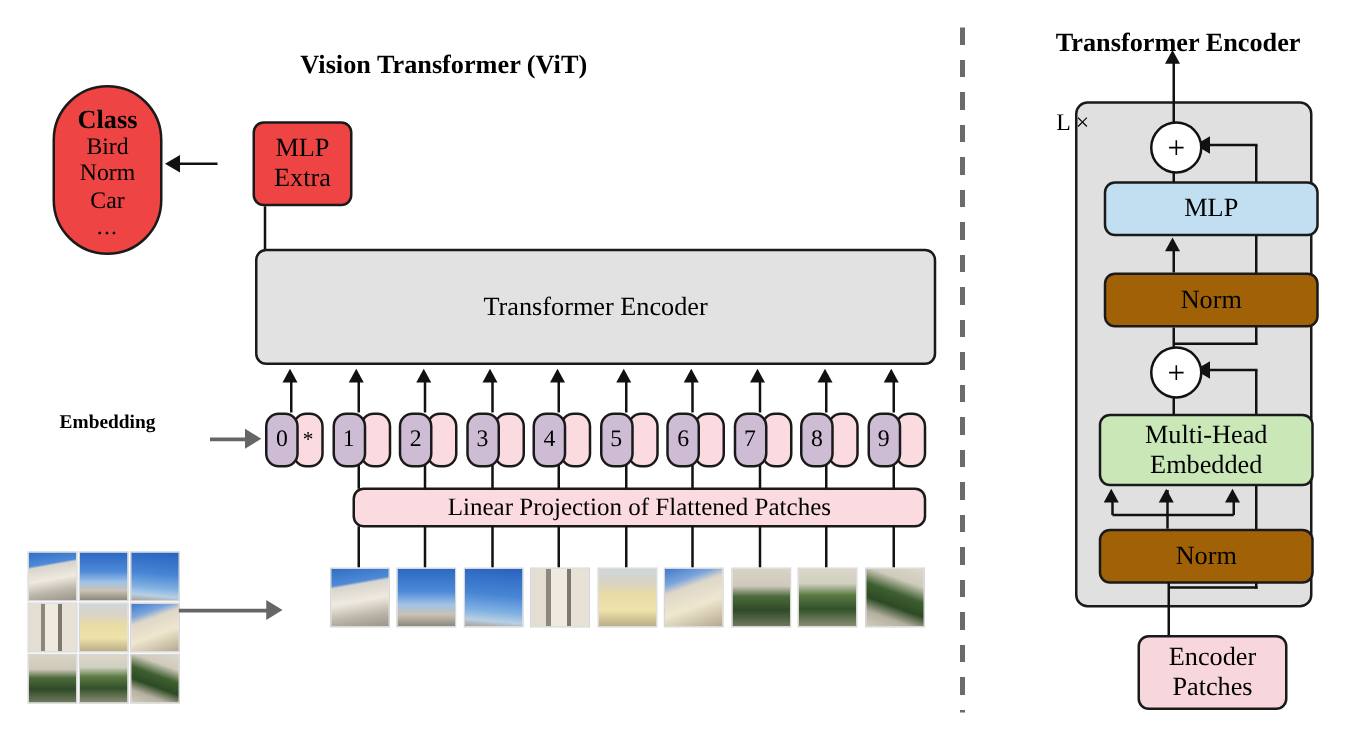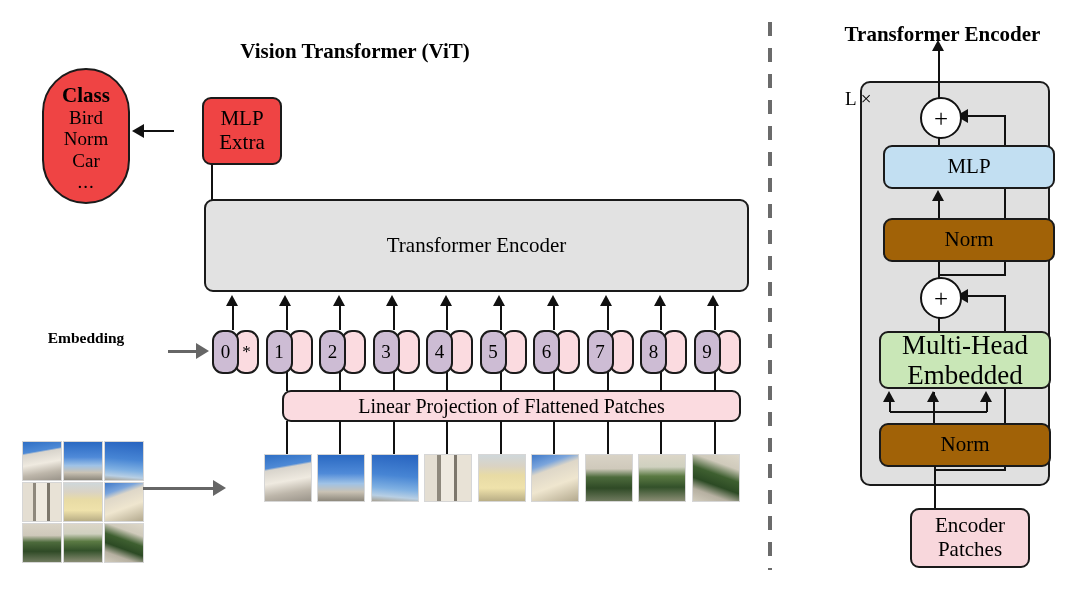--- a/index.html
+++ b/index.html
@@ -74,21 +74,21 @@
       rgba(0,0,0,0) 14px,rgba(0,0,0,0) 26px);}
 
   
   #enc-outer{left:830px;top:81px;width:190px;height:405px;border-radius:10px;}
   #lx{left:845px;top:88px;font-size:19px;}
   .plus{position:absolute;width:38px;height:38px;border-radius:50%;
       border:2.6px solid #111;background:#fff;display:flex;align-items:center;
       justify-content:center;font-size:25px;line-height:1;z-index:5;}
   #mlp-blk{left:853px;top:145px;width:172px;height:44px;font-size:21px;}
   #norm1{left:853px;top:218px;width:172px;height:44px;font-size:21px;}
-  #mha{left:849px;top:331px;width:172px;height:58px;font-size:27px;line-height:1.12;}
+  #mha{left:849px;top:331px;width:172px;height:58px;font-size:21px;line-height:1.12;}
   #norm2{left:849px;top:423px;width:172px;height:44px;font-size:21px;}
   #embpatch{left:880px;top:508px;width:120px;height:60px;font-size:21px;line-height:1.12;}
 
   
   .patch{position:absolute;border:1px solid #d6d6d6;background-size:cover;}
   .pg{position:absolute;}
 </style>
 </head>
 <body>
 

